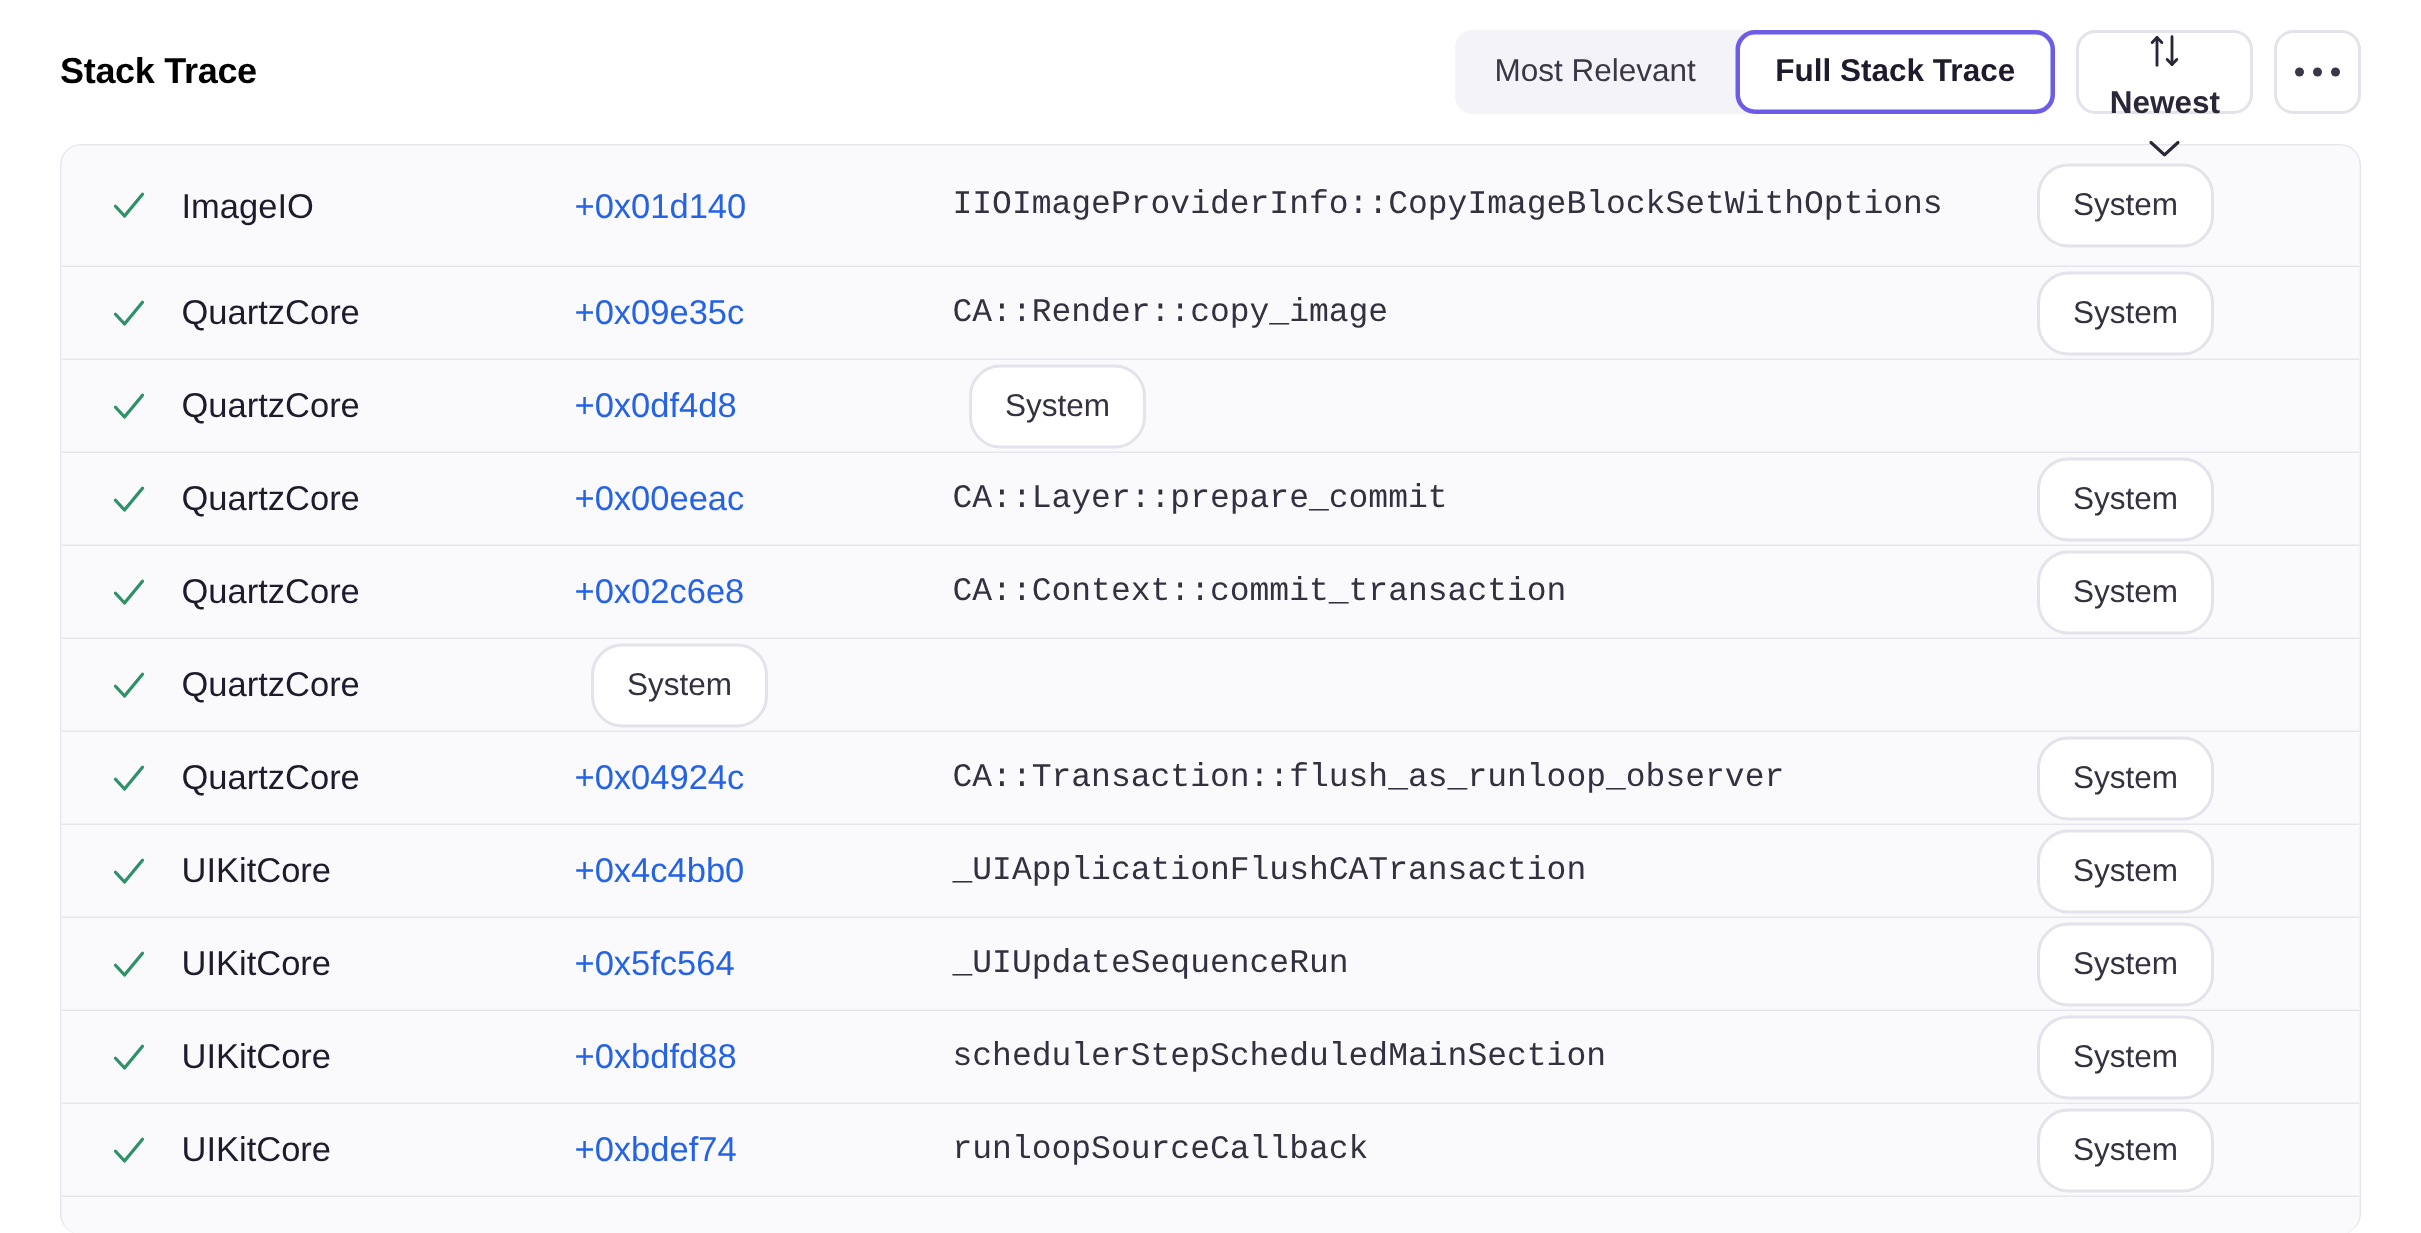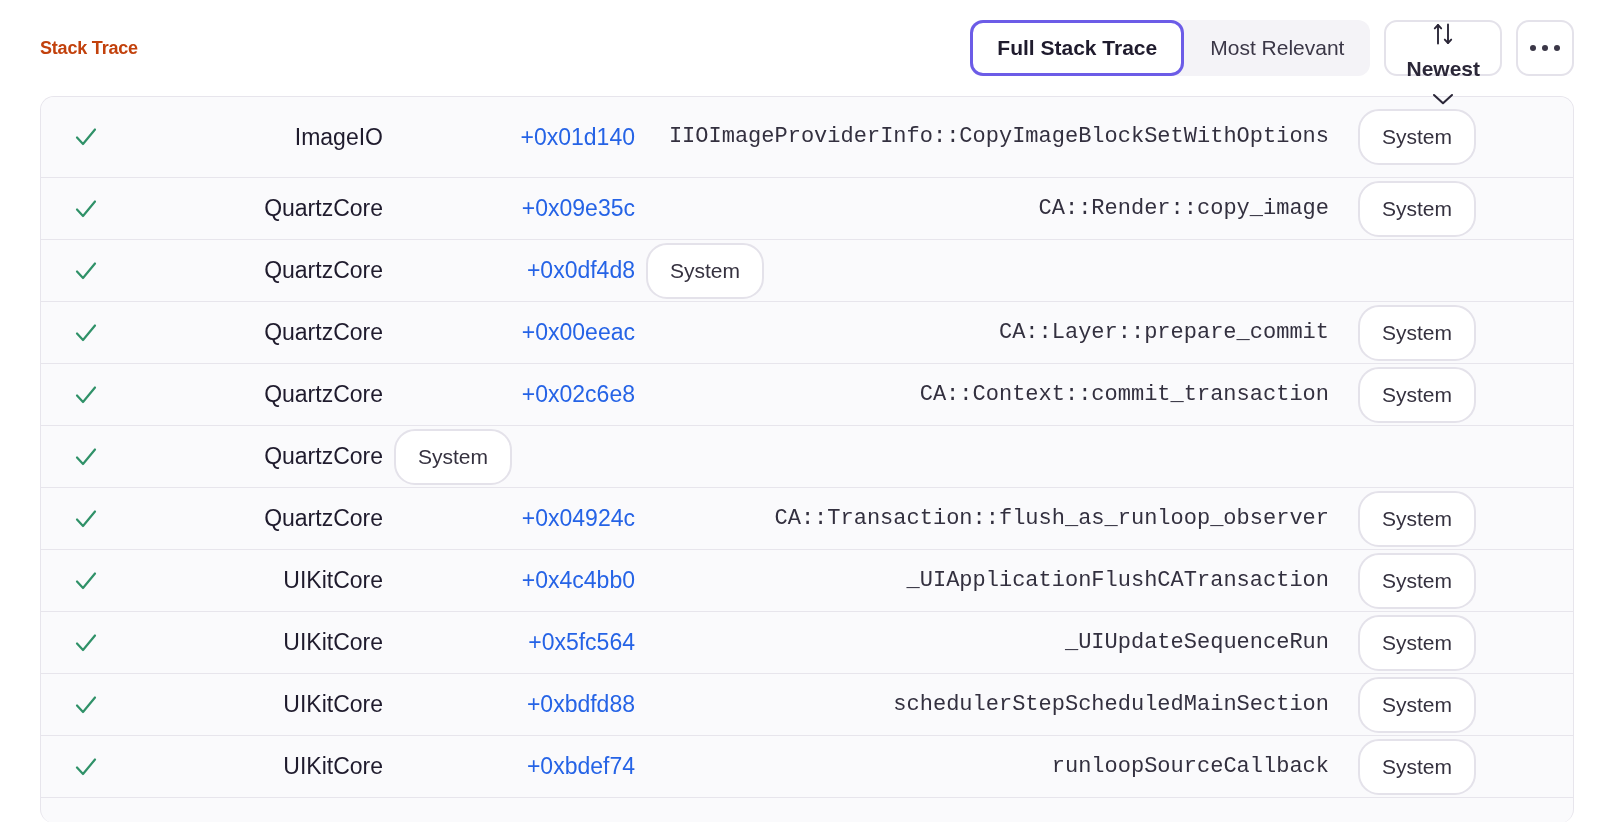--- a/index.html
+++ b/index.html
@@ -22,23 +22,23 @@
 
   
   .header {
     height: 96px;
     display: flex;
     align-items: center;
     justify-content: space-between;
   }
 
   .panel-title {
-    font-size: 18px;
+    font-size: 24px;
     font-weight: bold;
-    color: #c2410c;
+    color: #000000;
     letter-spacing: -0.2px;
     white-space: nowrap;
   }
 
   .toolbar {
     display: flex;
     align-items: center;
     gap: 14px;
   }
 
@@ -116,21 +116,20 @@
   }
 
   
   .trace-list {
     border: 1px solid #e7e5ec;
     border-radius: 14px;
     border-bottom: none;
     background: #fafafc;
     overflow: hidden;
     height: 727px;
-    text-align: right;
   }
 
   .trace-row {
     display: flex;
     align-items: center;
     min-height: 62px;
     border-bottom: 1px solid #e7e5ec;
     background: #fafafc;
     padding: 0 22px 0 24px;
   }
@@ -198,22 +197,22 @@
 <body>
 
 <div class="panel">
 
   <div class="header">
     <div class="panel-title">Stack Trace</div>
 
     <div class="toolbar">
 
       <div class="segmented">
+        <button class="seg-btn">Most Relevant</button>
         <button class="seg-btn selected">Full Stack Trace</button>
-        <button class="seg-btn">Most Relevant</button>
       </div>
 
       <button class="pill-btn">
         <span>
           <svg class="icon-sort" viewBox="0 0 21 24" fill="none" stroke="#2b2738" stroke-width="1.9" stroke-linecap="round" stroke-linejoin="round">
             <path d="M5 21.5 V3"></path>
               <path d="M1.8 6.4 5 3 8.2 6.4"></path>
             <path d="M15 2.5 V21"></path>
               <path d="M11.8 17.6 15 21 18.2 17.6"></path>
           </svg>

